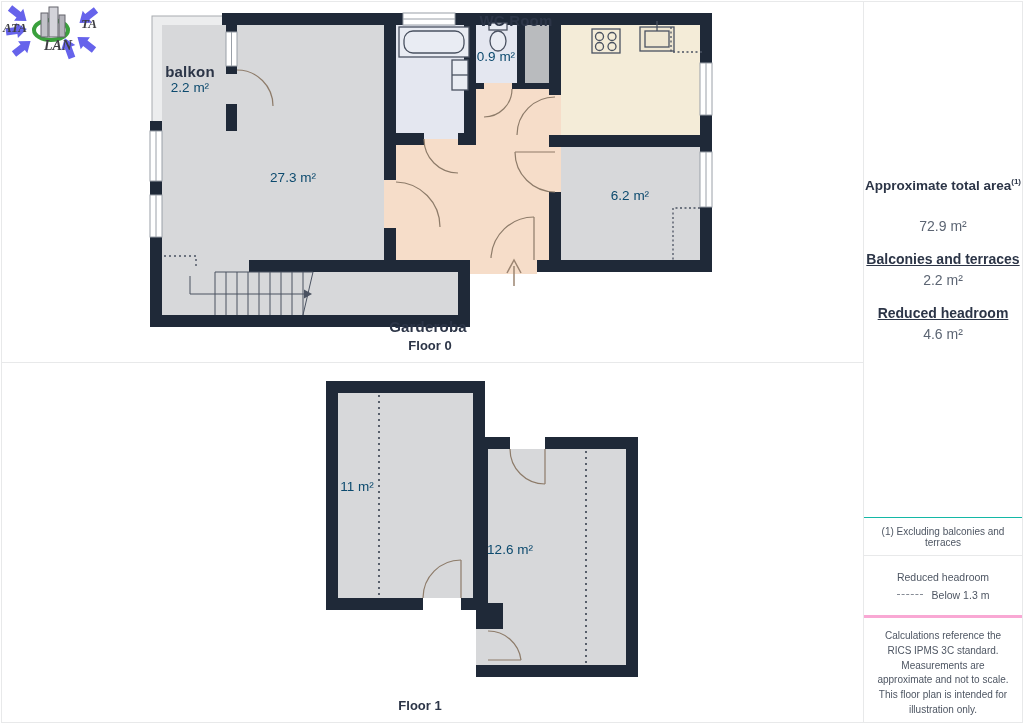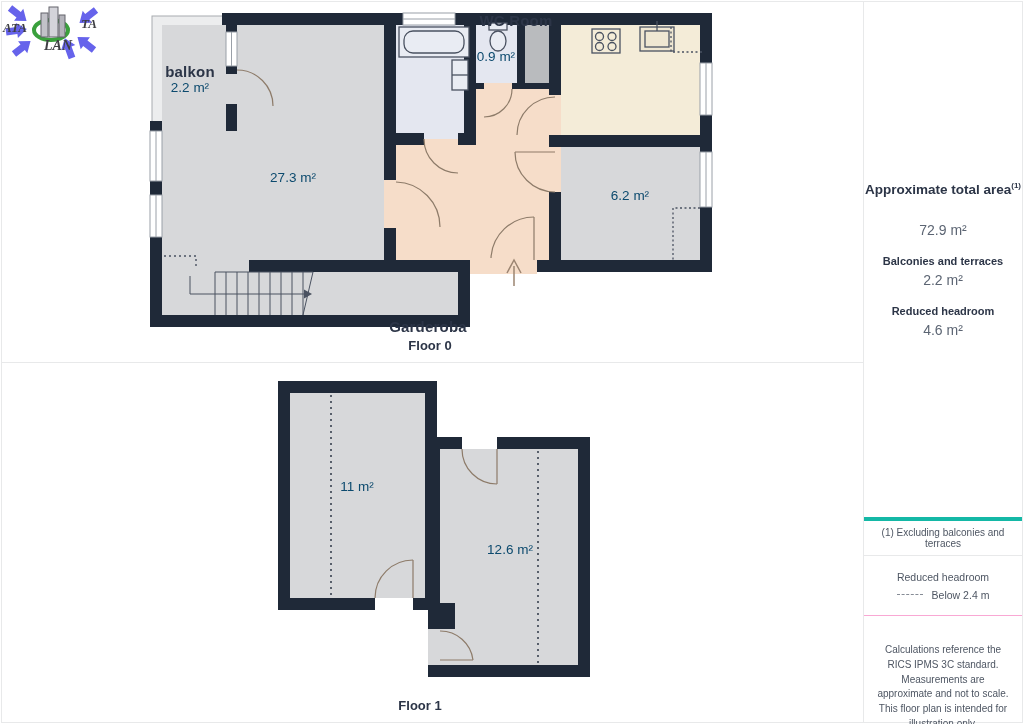--- a/index.html
+++ b/index.html
@@ -11,29 +11,29 @@
   .panel{position:absolute;}
   .lbl{position:absolute;text-align:center;line-height:1.15;}
   .rname{font-weight:700;font-size:15px;color:#2c3547;letter-spacing:.2px;}
   .rarea{font-size:13.5px;color:#0c4a6e;}
   .floor-label{position:absolute;text-align:center;font-weight:700;font-size:13px;color:#2c3547;}
   
   #sidebar{position:absolute;left:864px;top:2px;width:158px;height:720px;}
   .sec{position:absolute;left:0;width:158px;box-sizing:border-box;text-align:center;color:#4e5663;}
   #sec-areas{top:0;height:515px;display:flex;flex-direction:column;justify-content:center;align-items:center;}
   .s-h1{font-size:13.5px;font-weight:700;color:#2c3547;margin-bottom:25px;}
-  .s-h2{font-size:11px;font-weight:700;color:#2c3547;margin-bottom:5px;}
+  .s-h2{font-size:14px;font-weight:700;color:#2c3547;margin-bottom:5px;text-decoration:underline;}
   .s-val{font-size:14px;color:#5c6573;margin-bottom:17px;}
   .s-val:last-child{margin-bottom:0;}
   sup{font-size:8px;}
-  #sec-note{top:515px;height:38px;border-top:4px solid #14b8a6;display:flex;align-items:center;justify-content:center;font-size:10px;}
+  #sec-note{top:515px;height:38px;border-top:1px solid #14b8a6;display:flex;align-items:center;justify-content:center;font-size:10px;}
   #sec-legend{top:553px;height:60px;border-top:1px solid #e8e9ea;display:flex;flex-direction:column;align-items:center;justify-content:center;font-size:10.5px;}
   .legend-row{display:flex;align-items:center;margin-top:6px;}
   .dash-sample{display:inline-block;width:26px;border-top:1px dashed #868c96;margin-right:9px;}
-  #sec-disclaimer{top:613px;height:107px;border-top:1px solid #f9a8d4;padding:27px 13px 0;font-size:10px;line-height:1.48;}
+  #sec-disclaimer{top:613px;height:107px;border-top:3px solid #f9a8d4;padding:11px 13px 0;font-size:10px;line-height:1.48;}
   .brand{margin-top:8px;font-size:11.5px;color:#343b46;letter-spacing:.4px;}
   svg text.logo-t{font-family:"Liberation Serif","DejaVu Serif",serif;font-style:italic;font-weight:600;fill:#3f4044;}
 </style>
 </head>
 <body>
 
 <div id="canvas">
   <div class="frame"></div>
 
   <div class="panel" id="floor0" style="left:0;top:0;width:863px;height:362px;">
@@ -201,21 +201,21 @@
         <rect x="39" y="13" width="7" height="24" fill="#c2c2c8"></rect>
         <rect x="47" y="7" width="9" height="30" fill="#d4d4da"></rect>
         <rect x="57" y="15" width="6" height="22" fill="#b4b4bb"></rect>
       </g>
       <text class="logo-t" x="1" y="32" font-size="13">ATA</text>
       <text class="logo-t" x="79" y="28" font-size="13">TA</text>
       <text class="logo-t" x="42" y="50" font-size="14">LAN</text>
     </svg>
   </div>
 
-  <div class="panel" id="floor1" style="left:0;top:362px;width:863px;height:360px;">
+  <div class="panel" id="floor1" style="left:0;top:362px;width:863px;height:360px;padding-left:48px;">
     <svg width="863" height="360" viewBox="0 0 863 360">
       <rect x="290" y="31" width="135" height="205" fill="#d7d8da"></rect>
       <rect x="440" y="87" width="138" height="216" fill="#d7d8da"></rect>
       <rect x="428" y="267" width="12" height="36" fill="#d7d8da"></rect>
 
       <g fill="#1f2938">
         <rect x="278" y="19" width="159" height="12"></rect>
         <rect x="278" y="19" width="12" height="229"></rect>
         <rect x="425" y="19" width="12" height="229"></rect>
         <rect x="278" y="236" width="97" height="12"></rect>
@@ -261,21 +261,21 @@
       <div class="s-h2">Reduced headroom</div>
       <div class="s-val">4.6 m²</div>
     </div>
     <div class="sec" id="sec-note">
       <span>(1) Excluding balconies and terraces</span>
     </div>
     <div class="sec" id="sec-legend">
       <div>Reduced headroom</div>
       <div class="legend-row">
         <span class="dash-sample"></span>
-        <span>Below 2.4 m</span>
+        <span>Below 1.3 m</span>
       </div>
     </div>
     <div class="sec" id="sec-disclaimer">
       <div>Calculations reference the RICS IPMS 3C standard. Measurements are approximate and not to scale. This floor plan is intended for illustration only.</div>
       <div class="brand"></div>
     </div>
   </div>
 
   <div class="vdiv"></div>
   <div class="hdiv"></div>

